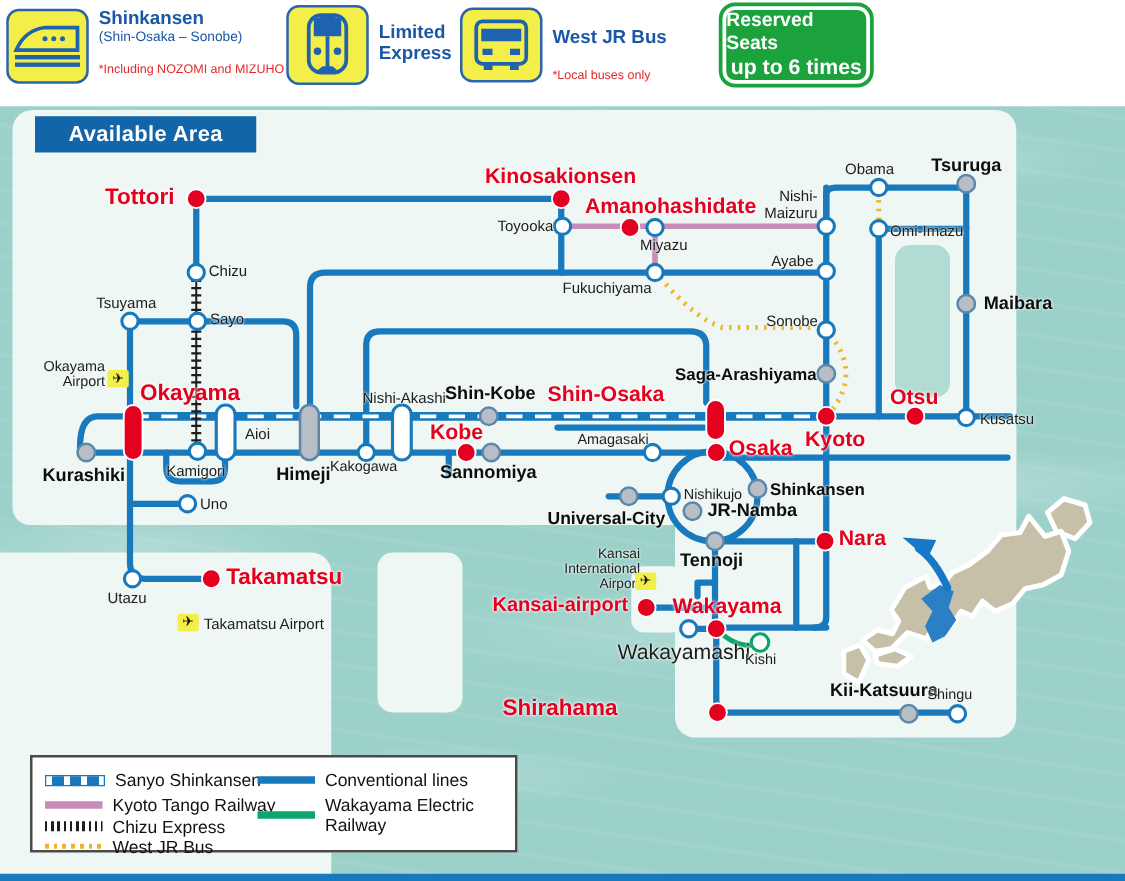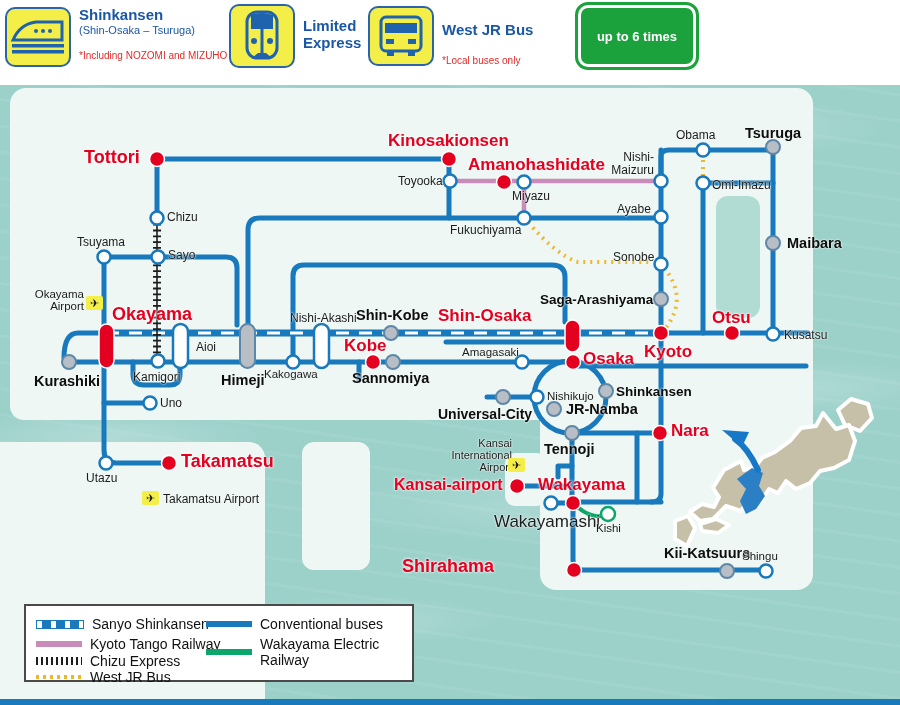--- a/index.html
+++ b/index.html
@@ -18,21 +18,21 @@
   .hgroup{position:absolute;display:flex;gap:8px;}
   .icon-box{width:66px;height:60px;background:#f4ee49;border:2px solid #2a64ad;border-radius:10px;
     display:flex;align-items:center;justify-content:center;box-sizing:border-box;}
   .h-title{color:#1a57a5;font-weight:bold;font-size:15px;line-height:1.1;}
   .h-sub{color:#1a57a5;font-size:11px;}
   .h-note{color:#e32a2a;font-size:10px;margin-top:6px;}
   .sign{position:absolute;left:578px;top:5px;width:118px;height:62px;background:#1ca23c;
     border:3px solid #fff;outline:3px solid #1ca23c;border-radius:10px;box-sizing:border-box;
     display:flex;flex-direction:column;align-items:center;justify-content:center;color:#fff;}
   .sign .l1{font-weight:bold;font-size:15.5px;}
-  .sign .l2{font-weight:bold;font-size:13px;}
+  .sign .l2{font-weight:bold;font-size:17px;}
   .panel{position:absolute;background:#eff7f4;}
   .lake{position:absolute;background:#b0dcd4;border-radius:12px;}
   .map-title{position:absolute;left:28px;top:93px;width:177px;height:29px;background:#1165a8;
     color:#fff;font-weight:bold;font-size:17.5px;display:flex;align-items:center;justify-content:center;
     z-index:22;letter-spacing:.3px;}
   svg.rail{position:absolute;left:0;top:0;z-index:10;pointer-events:none;}
   .lbl{position:absolute;z-index:15;white-space:nowrap;color:#1c1c1c;font-size:12px;
     text-shadow:0 0 2px #eff7f4,0 0 2px #eff7f4;}
   .lbl.red{color:#e4001f;font-weight:bold;font-size:17px;text-shadow:0 0 2px #fff,0 0 3px #fff;}
   .lbl.bold{font-weight:bold;font-size:14.5px;color:#0d0d0d;}
@@ -187,20 +187,21 @@
       <path fill="#c7c0a8" d="M700,524 L716,519 729,525 718,533 702,531 Z"></path>
       <path fill="#c7c0a8" d="M675,521 L688,516 695,528 687,546 675,539 Z"></path>
       <path fill="#2b7fc4" stroke="none" d="M737,479 L752,468 763,473 759,486 765,496 756,509 746,514 740,501 746,489 Z"></path>
     </g>
     <g>
       <path d="M758,470 Q748,448 735,439" stroke="#1878c8" stroke-width="6" fill="none" stroke-linecap="round"></path>
       <path d="M742,447 L722,430 L749,432 Z" fill="#1878c8" stroke="none"></path>
     </g>
   </svg>
 
+  <div class="map-title">Available Area</div>
 
   <div class="lbl red" style="left:84px;top:147px;font-size:18px;">Tottori</div>
   <div class="lbl" style="left:167px;top:210px;">Chizu</div>
   <div class="lbl" style="left:168px;top:248px;">Sayo</div>
   <div class="lbl" style="left:77px;top:235px;">Tsuyama</div>
   <div class="lbl red" style="left:112px;top:304px;font-size:18px;">Okayama</div>
   <div class="lbl wrap" style="left:24px;top:288px;width:60px;text-align:right;font-size:11.5px;">Okayama Airport</div>
   <div class="plane" style="left:86px;top:296px;">✈</div>
   <div class="lbl bold" style="left:34px;top:373px;">Kurashiki</div>
   <div class="lbl" style="left:133px;top:370px;">Kamigori</div>
@@ -263,21 +264,21 @@
     <div class="lg-item" style="left:10px;top:47px;">
       <div class="sw sw-chizu"></div>
       <div class="txt">Chizu Express</div>
     </div>
     <div class="lg-item" style="left:10px;top:63px;">
       <div class="sw sw-bus"></div>
       <div class="txt">West JR Bus</div>
     </div>
     <div class="lg-item" style="left:180px;top:10px;">
       <div class="sw sw-conv"></div>
-      <div class="txt">Conventional buses</div>
+      <div class="txt">Conventional lines</div>
     </div>
     <div class="lg-item" style="left:180px;top:30px;justify-content:center;">
       <div class="sw sw-green"></div>
       <div class="txt">Wakayama Electric Railway</div>
     </div>
   </div>
 
   <div class="bottom-bar"></div>
 
   <div class="header">
@@ -287,21 +288,21 @@
           <path d="M3,26 Q10,10 26,8 H52 V26 Z" fill="none" stroke="#1f63ae" stroke-width="3"></path>
           <circle cx="26" cy="17" r="2" fill="#1f63ae"></circle>
             <circle cx="33" cy="17" r="2" fill="#1f63ae"></circle>
             <circle cx="40" cy="17" r="2" fill="#1f63ae"></circle>
           <rect x="2" y="30" width="52" height="3.5" fill="#1f63ae"></rect>
           <rect x="2" y="36" width="52" height="3.5" fill="#1f63ae"></rect>
         </svg>
       </div>
       <div>
         <div class="h-title">Shinkansen</div>
-        <div class="h-sub">(Shin-Osaka – Tsuruga)</div>
+        <div class="h-sub">(Shin-Osaka – Sonobe)</div>
         <div class="h-note" style="margin-top:14px;">*Including NOZOMI and MIZUHO</div>
       </div>
     </div>
     <div class="hgroup" style="left:205px;top:4px;margin-left:24px;">
       <div class="icon-box" style="height:64px;">
         <svg width="40" height="54" viewBox="0 0 40 54">
           <rect x="5" y="3" width="30" height="46" rx="10" fill="none" stroke="#1f63ae" stroke-width="3"></rect>
           <path d="M9,6 Q20,2 31,6 V20 H9 Z" fill="#1f63ae"></path>
           <line x1="20" y1="20" x2="20" y2="46" stroke="#1f63ae" stroke-width="3"></line>
           <circle cx="12" cy="32" r="3" fill="#1f63ae"></circle>
@@ -323,17 +324,18 @@
           <rect x="10" y="37" width="7" height="5" fill="#1f63ae"></rect>
             <rect x="31" y="37" width="7" height="5" fill="#1f63ae"></rect>
         </svg>
       </div>
       <div>
         <div class="h-title" style="margin-top:16px;">West JR Bus</div>
         <div class="h-note" style="margin-top:16px;">*Local buses only</div>
       </div>
     </div>
     <div class="sign">
+      <div class="l1">Reserved Seats</div>
       <div class="l2">up to 6 times</div>
     </div>
   </div>
 
 </div>
 
 </body></html>

